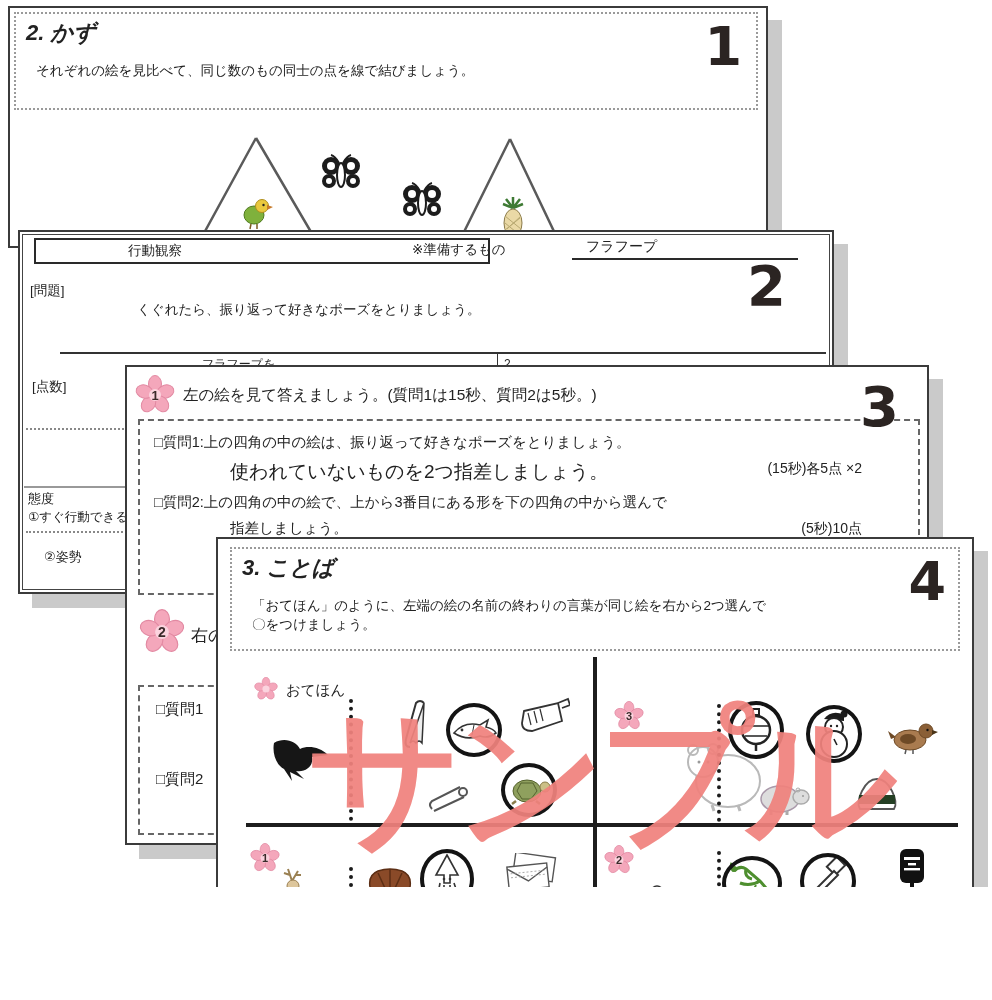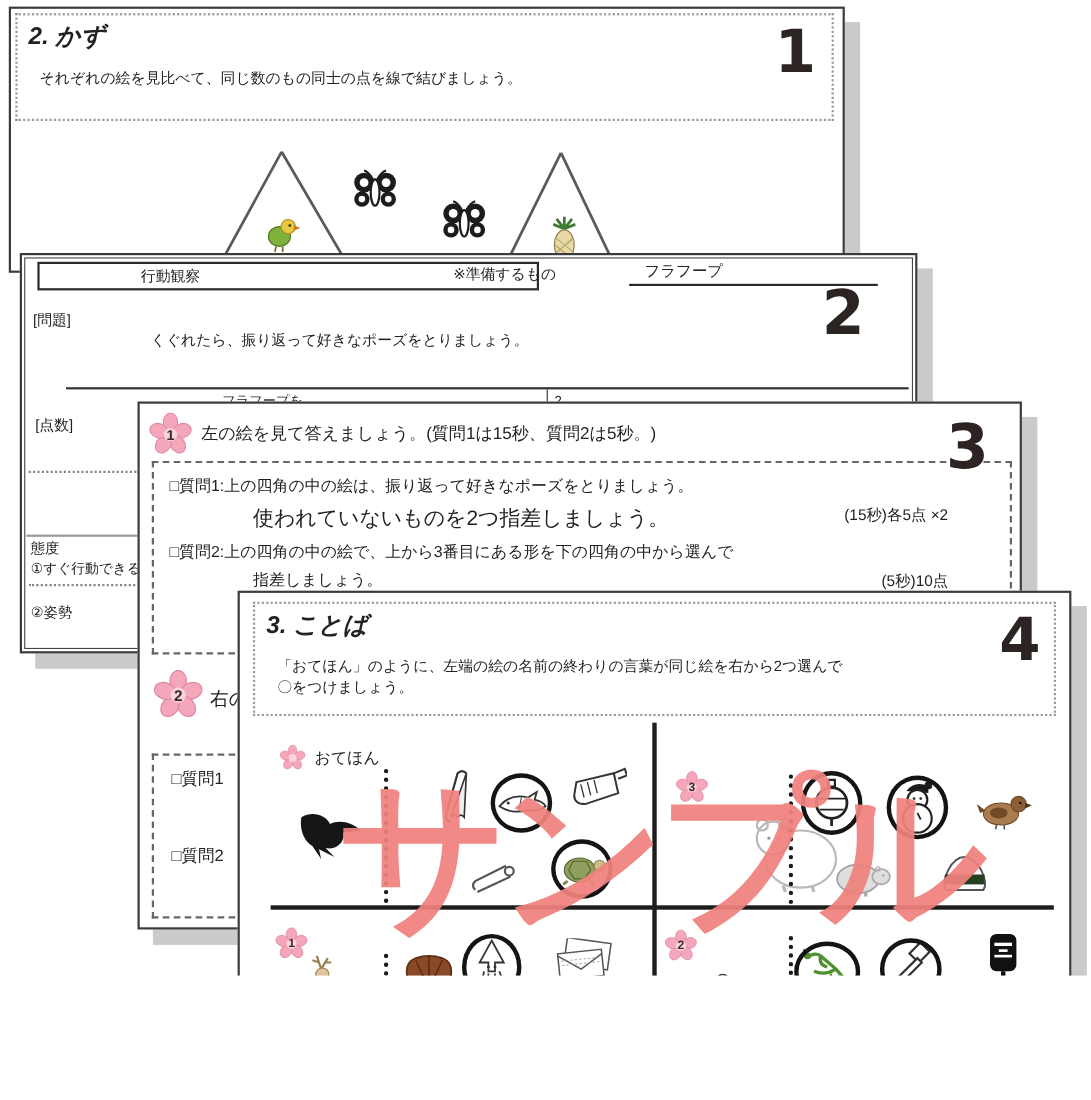--- a/index.html
+++ b/index.html
@@ -109,21 +109,21 @@
       <span style="position:absolute;left:437px;top:0;height:100%;border-left:1.5px solid #333;"></span>
       <span class="jp" style="position:absolute;left:444px;top:2px;font-size:12px;">2</span>
     </div>
 
     <div class="small jp" style="position:absolute;left:12px;top:146px;">[点数]</div>
     <div style="position:absolute;left:6px;top:196px;width:102px;border-top:2px dotted #888;"></div>
     <div style="position:absolute;left:4px;top:254px;width:106px;border-top:2px solid #999;"></div>
     <div class="jp" style="position:absolute;left:8px;top:258px;font-size:13px;">態度</div>
     <div class="jp" style="position:absolute;left:8px;top:277px;font-size:12.5px;">①すぐ行動できる</div>
     <div style="position:absolute;left:6px;top:299px;width:104px;border-top:2px dotted #888;"></div>
-    <div class="jp" style="position:absolute;left:8px;top:316px;font-size:13px;">②姿勢</div>
+    <div class="jp" style="position:absolute;left:24px;top:316px;font-size:13px;">②姿勢</div>
   </div>
 
   <div class="page" style="left:125px;top:365px;width:800px;height:476px;z-index:3;">
 
     <div class="flower" style="left:8px;top:8px;width:40px;height:40px;">
       <svg width="40" height="40" viewBox="0 0 40 40">
         <g fill="#f4a7bb" stroke="#e289a2">
           <ellipse cx="20" cy="9" rx="6.5" ry="8.5"></ellipse>
           <ellipse cx="20" cy="9" rx="6.5" ry="8.5" transform="rotate(72 20 20)"></ellipse>
           <ellipse cx="20" cy="9" rx="6.5" ry="8.5" transform="rotate(144 20 20)"></ellipse>

